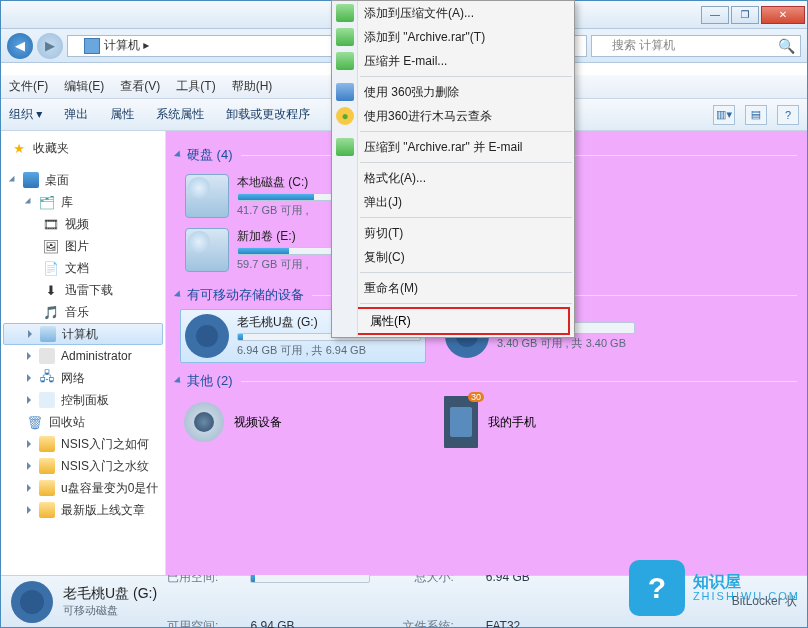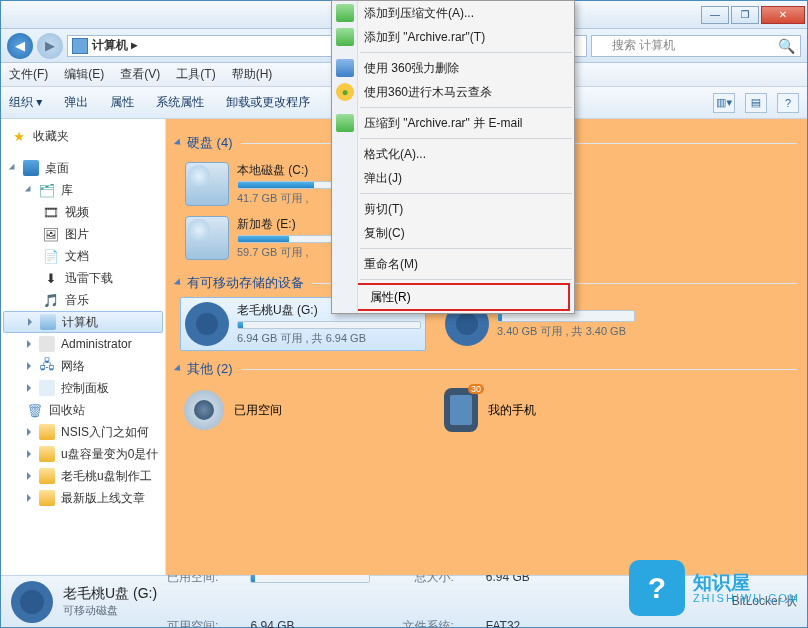--- a/index.html
+++ b/index.html
@@ -7,26 +7,26 @@
 
 .window { width: 808px; height: 628px; border: 1px solid #4a8bbd; background: #fff; display: flex; flex-direction: column; }
 
 .titlebar { height: 28px; background: linear-gradient(#f5f9fd, #dce9f5); border-bottom: 1px solid #b3c8de; display: flex; justify-content: flex-end; align-items: center; padding: 0 2px; }
 .winbtn { width: 28px; height: 18px; margin-left: 2px; border: 1px solid #8aa5c0; background: linear-gradient(#f0f6fc,#d6e6f4); display: inline-flex; align-items: center; justify-content: center; font-size: 10px; color: #2b5a89; }
 .winbtn.close { width: 44px; background: linear-gradient(#e98a7a,#d44a34); color: #fff; border-color: #a33; }
 
 .navbar { height: 34px; background: linear-gradient(#eaf3fb,#d9e8f6); border-bottom: 1px solid #b3c8de; display: flex; align-items: center; padding: 0 6px; gap: 4px; }
 .navarrow { width: 26px; height: 26px; border-radius: 50%; background: radial-gradient(#c5daee,#9fc1e0); display: flex; align-items: center; justify-content: center; color: #5f7c97; font-size: 13px; }
 .navarrow.active { background: radial-gradient(#5aa2e0,#2a72b3); color:#fff; }
-.addressbar { flex: 1; height: 22px; border: 1px solid #a8bed5; background: #fff; display: flex; align-items: center; padding: 0 4px; color: #333; font-weight: bold; }
+.addressbar { flex: 1; height: 22px; border: 1px solid #a8bed5; background: #fff; display: flex; align-items: center; padding: 0 16px; color: #333; }
 .addressbar .icon { width: 16px; height: 16px; background: #6aa7dd; margin-right: 4px; border: 1px solid #3f79b3; }
 .searchbar { width: 210px; height: 22px; border: 1px solid #a8bed5; background: #fff; display: flex; align-items: center; padding: 0 4px 0 20px; color: #888; position: relative; }
 .searchbar .magnify { position: absolute; right: 4px; top: 2px; color: #3a6fa3; font-size: 14px; }
 
-.menubar { height: 24px; background: linear-gradient(#f6f9fd,#e6eef7); border-bottom: 1px solid #c6d6e6; display: flex; align-items: center; padding: 0 8px; gap: 16px; color: #333; }
+.menubar { height: 24px; background: linear-gradient(#f6f9fd,#e6eef7); border-bottom: 1px solid #c6d6e6; display: flex; align-items: center; padding: 0 8px; gap: 16px; color: #333; margin-top: 12px; }
 
 .toolbar { height: 32px; background: linear-gradient(#f6f9fd,#e0ecf7); border-bottom: 1px solid #c6d6e6; display: flex; align-items: center; padding: 0 8px; gap: 22px; color: #1a3c66; }
 .toolbar .right { margin-left: auto; display: flex; gap: 10px; }
 .toolbar .viewbtn, .toolbar .helpbtn { width: 22px; height: 20px; border: 1px solid #a8c1db; background: #eef5fb; display: flex; align-items:center; justify-content:center; font-size:11px; color:#2f6aa3; }
 
 .main { flex: 1; display: flex; overflow: hidden; }
 
 .sidebar { width: 165px; background: #fff; border-right: 1px solid #d9e4ef; overflow: hidden; padding: 6px 2px; }
 .sideitem { height: 22px; display: flex; align-items: center; padding-left: 8px; gap: 6px; color: #333; white-space: nowrap; }
 .sideitem.indent1 { padding-left: 24px; }
@@ -38,42 +38,42 @@
 .fav-star { color: #f5b400; }
 .desktop-ico { background: linear-gradient(#5aa7e4,#2d76b8); color:#fff; border-radius:2px; font-size:9px; }
 .lib-ico { color:#3b9b9b; }
 .folder-ico { background: linear-gradient(#ffe29a,#f0b530); border-radius:2px; }
 .user-ico { background:#e4e4e4; border-radius:2px; }
 .computer-ico { background: linear-gradient(#cbe3f6,#7eb4e0); border-radius:2px; }
 .net-ico { color:#2a70b2; }
 .panel-ico { background:#e2eef8; border-radius:2px; }
 .trash-ico { color:#5a8fc4; }
 
-.content { flex: 1; background: #fdba74; overflow: auto; padding: 6px 10px; position: relative; }
+.content { flex: 1; background: #f0abfc; overflow: auto; padding: 6px 10px; position: relative; }
 .group-head { display: flex; align-items: center; height: 24px; color: #1a4f9c; font-size: 13px; margin: 6px 0 2px; }
 .group-head .tri2 { display:inline-block; width:0;height:0;border-left:5px solid #4b7cc0;border-top:4px solid transparent;border-bottom:4px solid transparent; margin-right:6px; transform: rotate(45deg);}
 .group-head .line { flex:1; height:1px; background:#dbe6f1; margin-left:8px;}
 .drive-row { display: flex; gap: 14px; flex-wrap: wrap; padding-left: 4px; }
 .drive { width: 246px; height: 54px; display: flex; gap: 8px; padding: 4px; border: 1px solid transparent; border-radius: 2px; }
 .drive.sel { background: linear-gradient(#eaf4ff,#d0e6fb); border-color:#8fbfe8; }
 .dricon { width: 44px; height: 44px; display:flex; align-items:center; justify-content:center; font-size:28px; }
 .hdisk { background: linear-gradient(#d7e6f3,#9fc3df); border: 1px solid #7da9cd; border-radius:4px; position:relative; }
 .hdisk::after { content:""; position:absolute; top:2px; left:2px; width:22px; height:22px; border-radius:50%; background: radial-gradient(#e3f0fa,#a8cae6);}
 .usb-ico { border-radius:50%; background:#3b6fa8; display:flex;align-items:center;justify-content:center; color:#fff;}
 .usb-ico::before { content:""; width:22px; height:22px; border-radius:50%; background:#2c5a8f; }
 .drinfo { flex: 1; display: flex; flex-direction: column; justify-content: center; gap:2px; }
 .drname { color:#222; }
 .bar { height: 12px; border:1px solid #b8c9da; background:#eef3f7; border-radius:2px; overflow:hidden; }
 .barfill { height:100%; background: linear-gradient(#4fb3ea,#2a86c7); }
 .drsize { color:#5b6a79; font-size:11px; }
 
 .other-item { width: 246px; height:54px; display:flex; align-items:center; gap:10px; padding:4px;}
 .cam { width:40px;height:40px; border-radius:50%; background: radial-gradient(#d8e4ee,#9eb6cc); position:relative;}
 .cam::after { content:""; position:absolute; top:10px; left:10px; width:20px; height:20px; border-radius:50%; background:radial-gradient(#6b8aa8,#2f4c68);}
-.phone { width:34px;height:44px; border-radius:8px; background:#3b5570; position:relative; display:flex; align-items:center; justify-content:center;}
+.phone { width:34px;height:52px; border-radius:1px; background:#3b5570; position:relative; display:flex; align-items:center; justify-content:center;}
 .phone::before { content:""; width:22px; height:30px; background:#5a8bbd; border-radius:2px;}
 .phone .badge { position:absolute; top:-4px; right:-6px; background:#e67e22; color:#fff; font-size:9px; padding:0 3px; border-radius:6px;}
 
 .status { height: 52px; background: linear-gradient(#eef5fb,#dbe9f6); border-top:1px solid #c3d6e7; display:flex; align-items:center; padding:4px 10px; gap:10px;}
 .status .bigicon { width:42px; height:42px; border-radius:50%; background:#3b6fa8; display:flex;align-items:center;justify-content:center;}
 .status .bigicon::before { content:""; width:24px; height:24px; border-radius:50%; background:#2c5a8f;}
 .status .cols { display:grid; grid-template-columns: auto auto auto auto; column-gap: 24px; row-gap:2px; align-items:center; color:#4a5a6a;gap:32px;}
 .status .lbl { color:#6a7a8a; text-align:right;}
 .status .val { color:#2b3b4b;}
 .status .name { font-size:14px; color:#222;}
@@ -83,21 +83,21 @@
 .ctxmenu .mi { height:24px; display:flex; align-items:center; padding-left:32px; font-size:12px; color:#222; position:relative;text-align:right;}
 .ctxmenu .mi .mico { position:absolute; left:4px; width:18px; height:18px; display:flex; align-items:center; justify-content:center; font-size:12px;}
 .ctxmenu .sep { height:1px; background:#d0d6dc; margin:3px 2px 3px 28px;}
 .rar-g { background: linear-gradient(#9adf9a,#4ab54a); border-radius:2px;}
 .rar-b { background: linear-gradient(#8bb9ea,#3d7fc6); border-radius:2px;}
 .q360 { background:#f8c945; border-radius:50%; color:#5a3;}
 .prop-hl { height:28px; display:flex; align-items:center; padding-left:32px; border:2px solid #d22; margin:2px 4px; font-size:12px;}
 
 .watermark { position:absolute; right:8px; bottom:12px; display:flex; align-items:center; gap:8px; z-index:60;}
 .wm-badge { width:56px; height:56px; border-radius:10px; background:#2aa7e0; display:flex; align-items:center; justify-content:center; color:#fff; font-size:30px; font-weight:bold;}
-.wm-text { color:#2aa7e0; font-size:19px; font-weight:bold; line-height:1;}
+.wm-text { color:#2aa7e0; font-size:16px; font-weight:bold; line-height:1;}
 .wm-sub { color:#2aa7e0; font-size:11px; letter-spacing:2px;}
 </style>
 </head>
 <body>
 
 <div class="window">
 
   <div class="titlebar">
     <div class="winbtn">—</div>
     <div class="winbtn">❐</div>
@@ -200,26 +200,26 @@
           <span>回收站</span>
         </div>
       <div class="sideitem indent1">
           <span class="tri"></span>
           <span class="sicon folder-ico"></span>
           <span>NSIS入门之如何</span>
         </div>
       <div class="sideitem indent1">
           <span class="tri"></span>
           <span class="sicon folder-ico"></span>
+          <span>NSIS入门之水纹</span>
+        </div>
+      <div class="sideitem indent1">
+          <span class="tri"></span>
+          <span class="sicon folder-ico"></span>
           <span>u盘容量变为0是什</span>
-        </div>
-      <div class="sideitem indent1">
-          <span class="tri"></span>
-          <span class="sicon folder-ico"></span>
-          <span>老毛桃u盘制作工</span>
         </div>
       <div class="sideitem indent1">
           <span class="tri"></span>
           <span class="sicon folder-ico"></span>
           <span>最新版上线文章</span>
         </div>
     </div>
 
     <div class="content">
       <div class="group-head">
@@ -296,21 +296,21 @@
       </div>
 
       <div class="group-head">
           <span class="tri2"></span>
           <span>其他 (2)</span>
           <span class="line"></span>
         </div>
       <div class="drive-row">
         <div class="other-item">
           <div class="cam"></div>
-          <span>已用空间</span>
+          <span>视频设备</span>
         </div>
         <div class="other-item" style="width:200px">
           <div class="phone">
               <span class="badge">30</span>
             </div>
           <span>我的手机</span>
         </div>
       </div>
     </div>
   </div>
@@ -340,20 +340,24 @@
 <div class="ctxmenu">
   <div class="iconcol"></div>
   <div class="mi">
       <span class="mico rar-g"></span>
       <span>添加到压缩文件(A)...</span>
     </div>
   <div class="mi">
       <span class="mico rar-g"></span>
       <span>添加到 "Archive.rar"(T)</span>
     </div>
+  <div class="mi">
+      <span class="mico rar-g"></span>
+      <span>压缩并 E-mail...</span>
+    </div>
   <div class="sep"></div>
   <div class="mi">
       <span class="mico rar-b"></span>
       <span>使用 360强力删除</span>
     </div>
   <div class="mi">
       <span class="mico q360">●</span>
       <span>使用360进行木马云查杀</span>
     </div>
   <div class="sep"></div>

